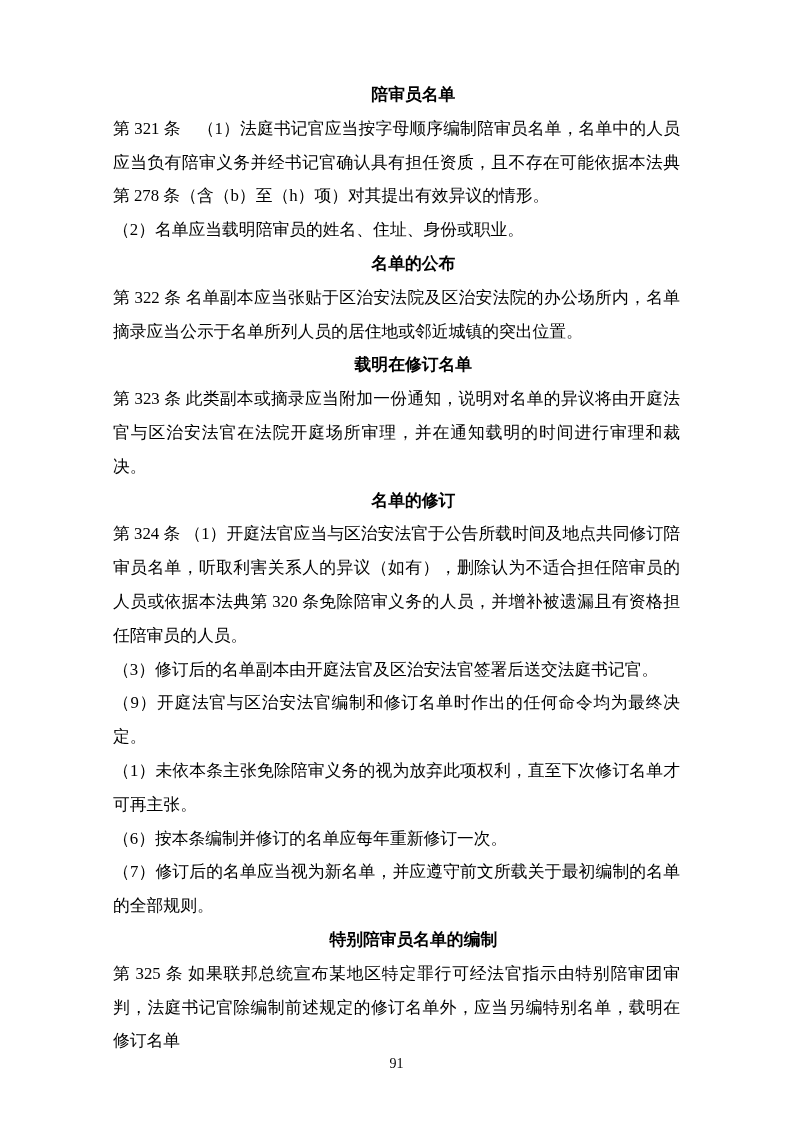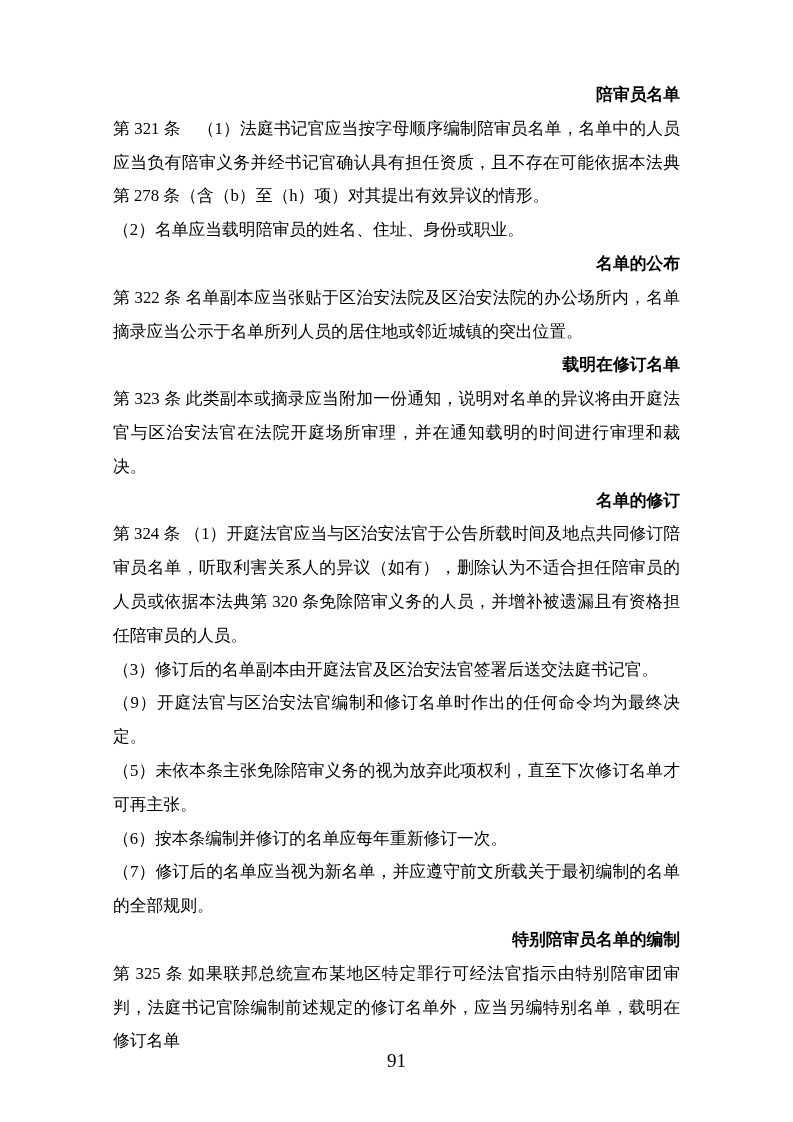--- a/index.html
+++ b/index.html
@@ -27,52 +27,52 @@
     margin: 0;
     font-size: 16.8px;
     line-height: 33.8px;
     text-align: justify;
     text-justify: inter-ideograph;
     word-break: break-all;
   }
   .content p.heading {
     font-weight: bold;
     text-indent: 2em;
-    text-align: right;
+    text-align: center;
   }
   .footer {
     position: absolute;
     left: 0;
     right: 0;
     bottom: 50px;
     text-align: center;
   }
   .page-number {
-    font-size: 19px;
+    font-size: 14px;
     font-family: "Liberation Serif", "DejaVu Serif", serif;
     color: #000000;
   }
 </style>
 </head>
 <body>
 
 <div class="page">
   <div class="content" id="content">
       <p class="heading">陪审员名单</p>
       <p class="para">第 321 条　（1）法庭书记官应当按字母顺序编制陪审员名单，名单中的人员应当负有陪审义务并经书记官确认具有担任资质，且不存在可能依据本法典第 278 条（含（b）至（h）项）对其提出有效异议的情形。</p>
       <p class="para">（2）名单应当载明陪审员的姓名、住址、身份或职业。</p>
       <p class="heading">名单的公布</p>
       <p class="para">第 322 条 名单副本应当张贴于区治安法院及区治安法院的办公场所内，名单摘录应当公示于名单所列人员的居住地或邻近城镇的突出位置。</p>
       <p class="heading">载明在修订名单</p>
       <p class="para">第 323 条 此类副本或摘录应当附加一份通知，说明对名单的异议将由开庭法官与区治安法官在法院开庭场所审理，并在通知载明的时间进行审理和裁决。</p>
       <p class="heading">名单的修订</p>
       <p class="para">第 324 条 （1）开庭法官应当与区治安法官于公告所载时间及地点共同修订陪审员名单，听取利害关系人的异议（如有），删除认为不适合担任陪审员的人员或依据本法典第 320 条免除陪审义务的人员，并增补被遗漏且有资格担任陪审员的人员。</p>
       <p class="para">（3）修订后的名单副本由开庭法官及区治安法官签署后送交法庭书记官。</p>
       <p class="para">（9）开庭法官与区治安法官编制和修订名单时作出的任何命令均为最终决定。</p>
-      <p class="para">（5）未依本条主张免除陪审义务的视为放弃此项权利，直至下次修订名单才可再主张。</p>
+      <p class="para">（1）未依本条主张免除陪审义务的视为放弃此项权利，直至下次修订名单才可再主张。</p>
       <p class="para">（6）按本条编制并修订的名单应每年重新修订一次。</p>
       <p class="para">（7）修订后的名单应当视为新名单，并应遵守前文所载关于最初编制的名单的全部规则。</p>
       <p class="heading">特别陪审员名单的编制</p>
       <p class="para">第 325 条 如果联邦总统宣布某地区特定罪行可经法官指示由特别陪审团审判，法庭书记官除编制前述规定的修订名单外，应当另编特别名单，载明在修订名单</p>
     </div>
   <div class="footer">
     <span class="page-number">91</span>
   </div>
 </div>
 

